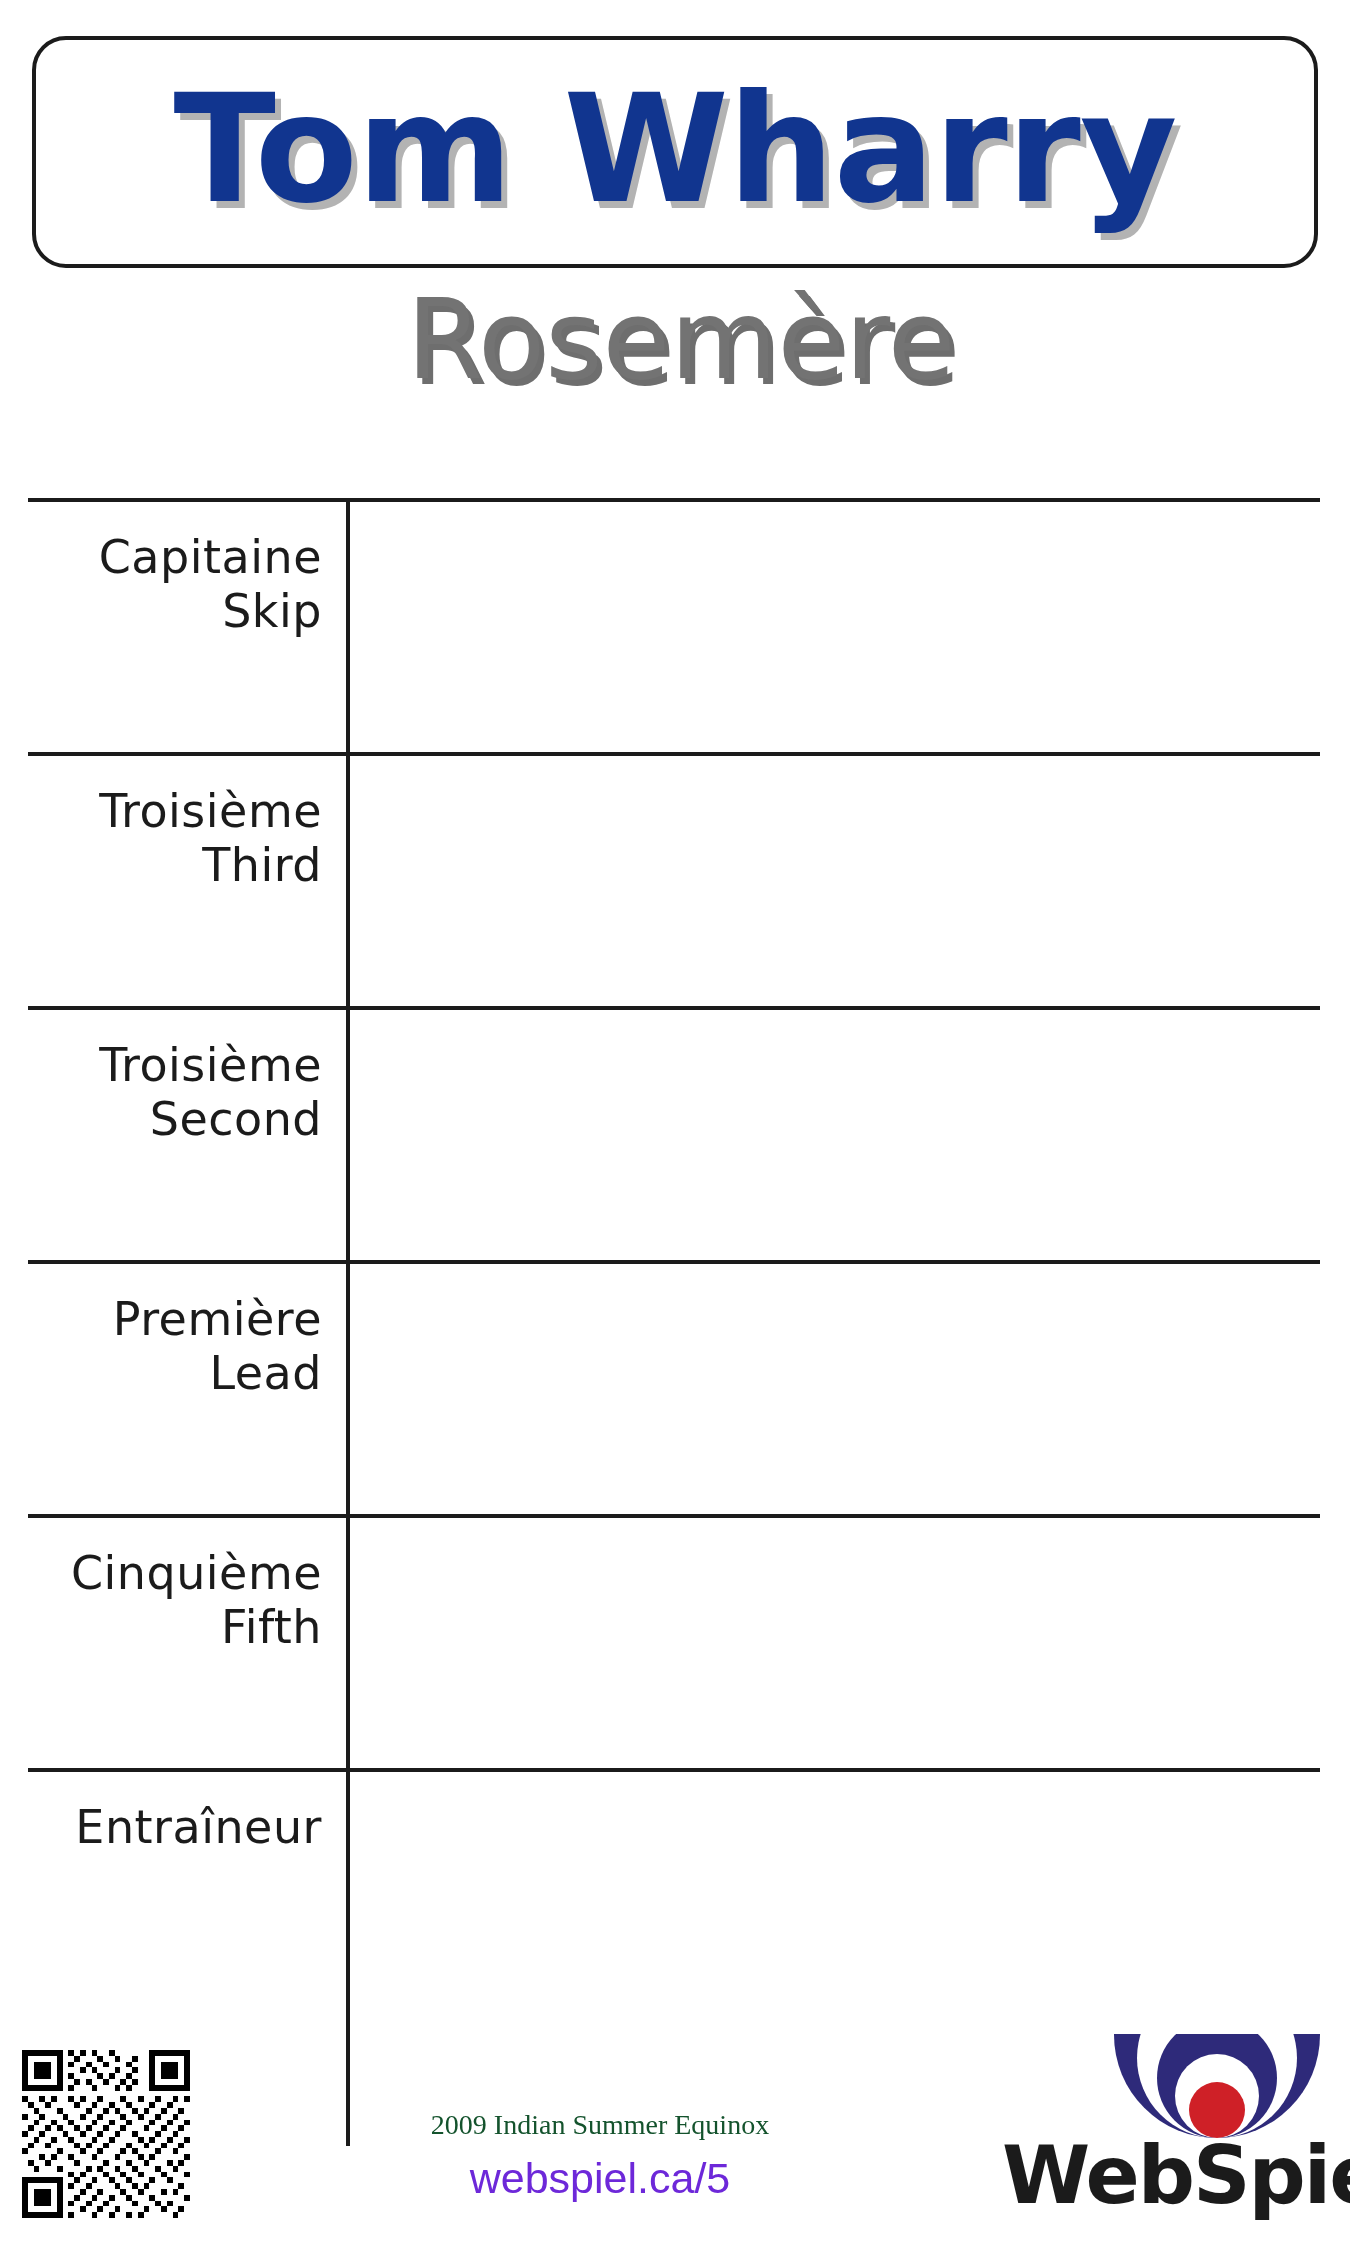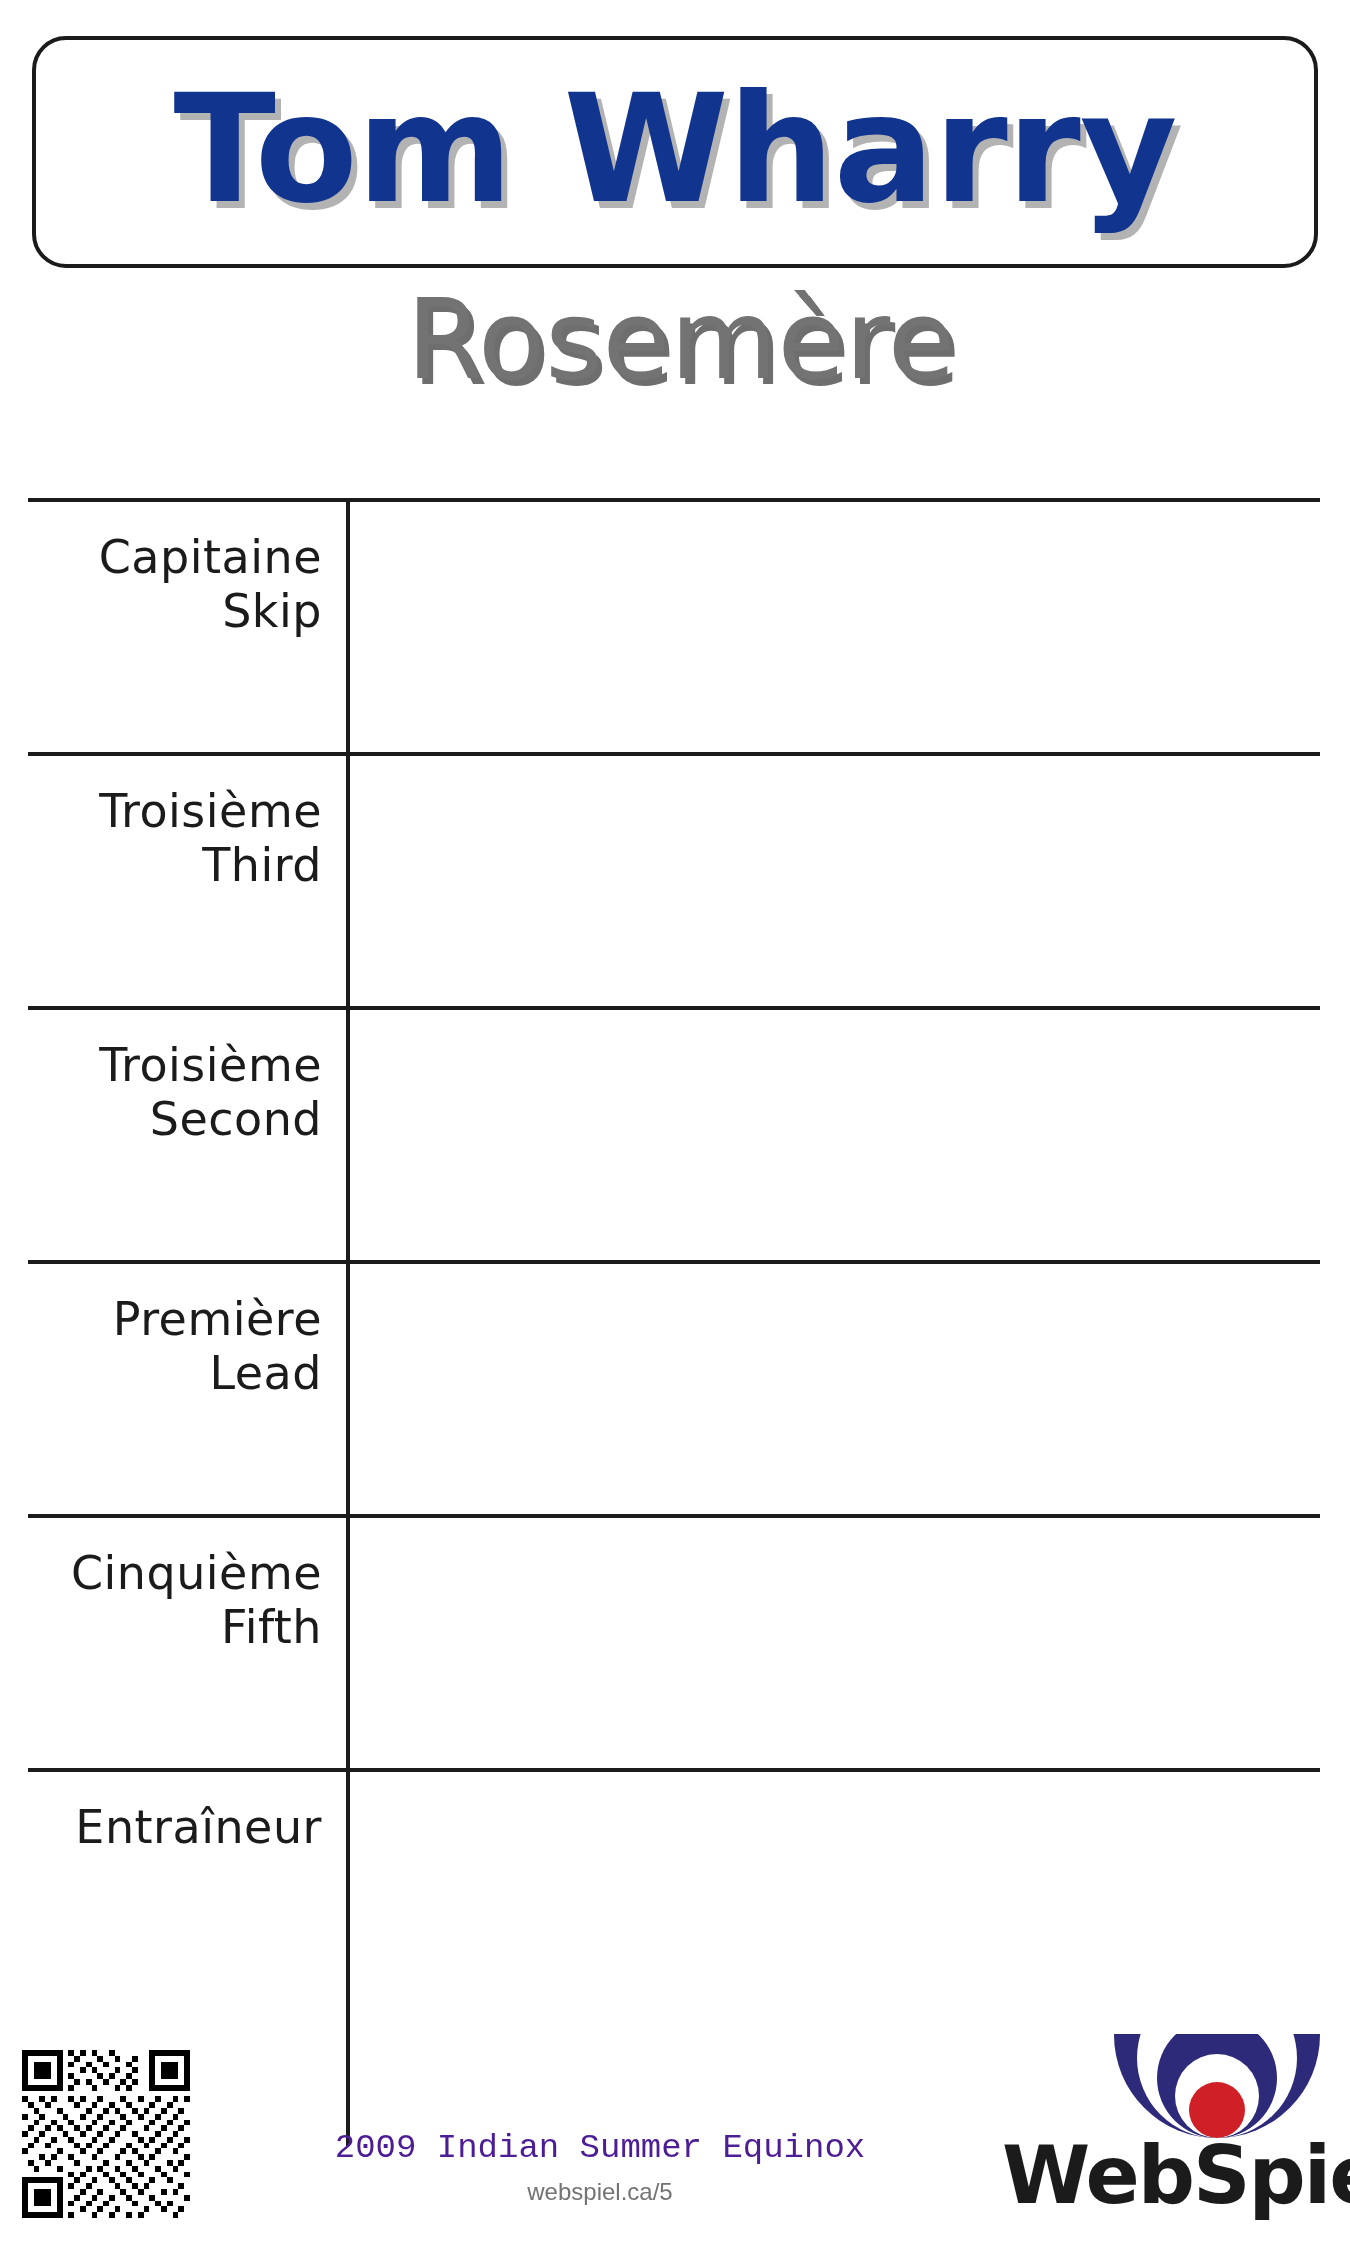--- a/index.html
+++ b/index.html
@@ -137,30 +137,30 @@
     height: 168px;
   }
   .footer-center {
     position: absolute;
     left: 210px;
     right: 360px;
     bottom: 40px;
     text-align: center;
   }
   .event-name {
-    font-family: Liberation Mono, monospace;
-    font-size: 34px;
-    color: #4c1d95;
+    font-family: Liberation Serif, serif;
+    font-size: 28px;
+    color: #14532d;
     line-height: 1.5;
     white-space: nowrap;
   }
   .event-url {
     font-family: "Liberation Sans", sans-serif;
-    font-size: 24px;
-    color: #737373;
+    font-size: 43px;
+    color: #6d28d9;
     line-height: 1.5;
   }
   .brand {
     position: absolute;
     right: 18px;
     bottom: 16px;
     width: 330px;
     height: 200px;
   }
   .brand-rings {

